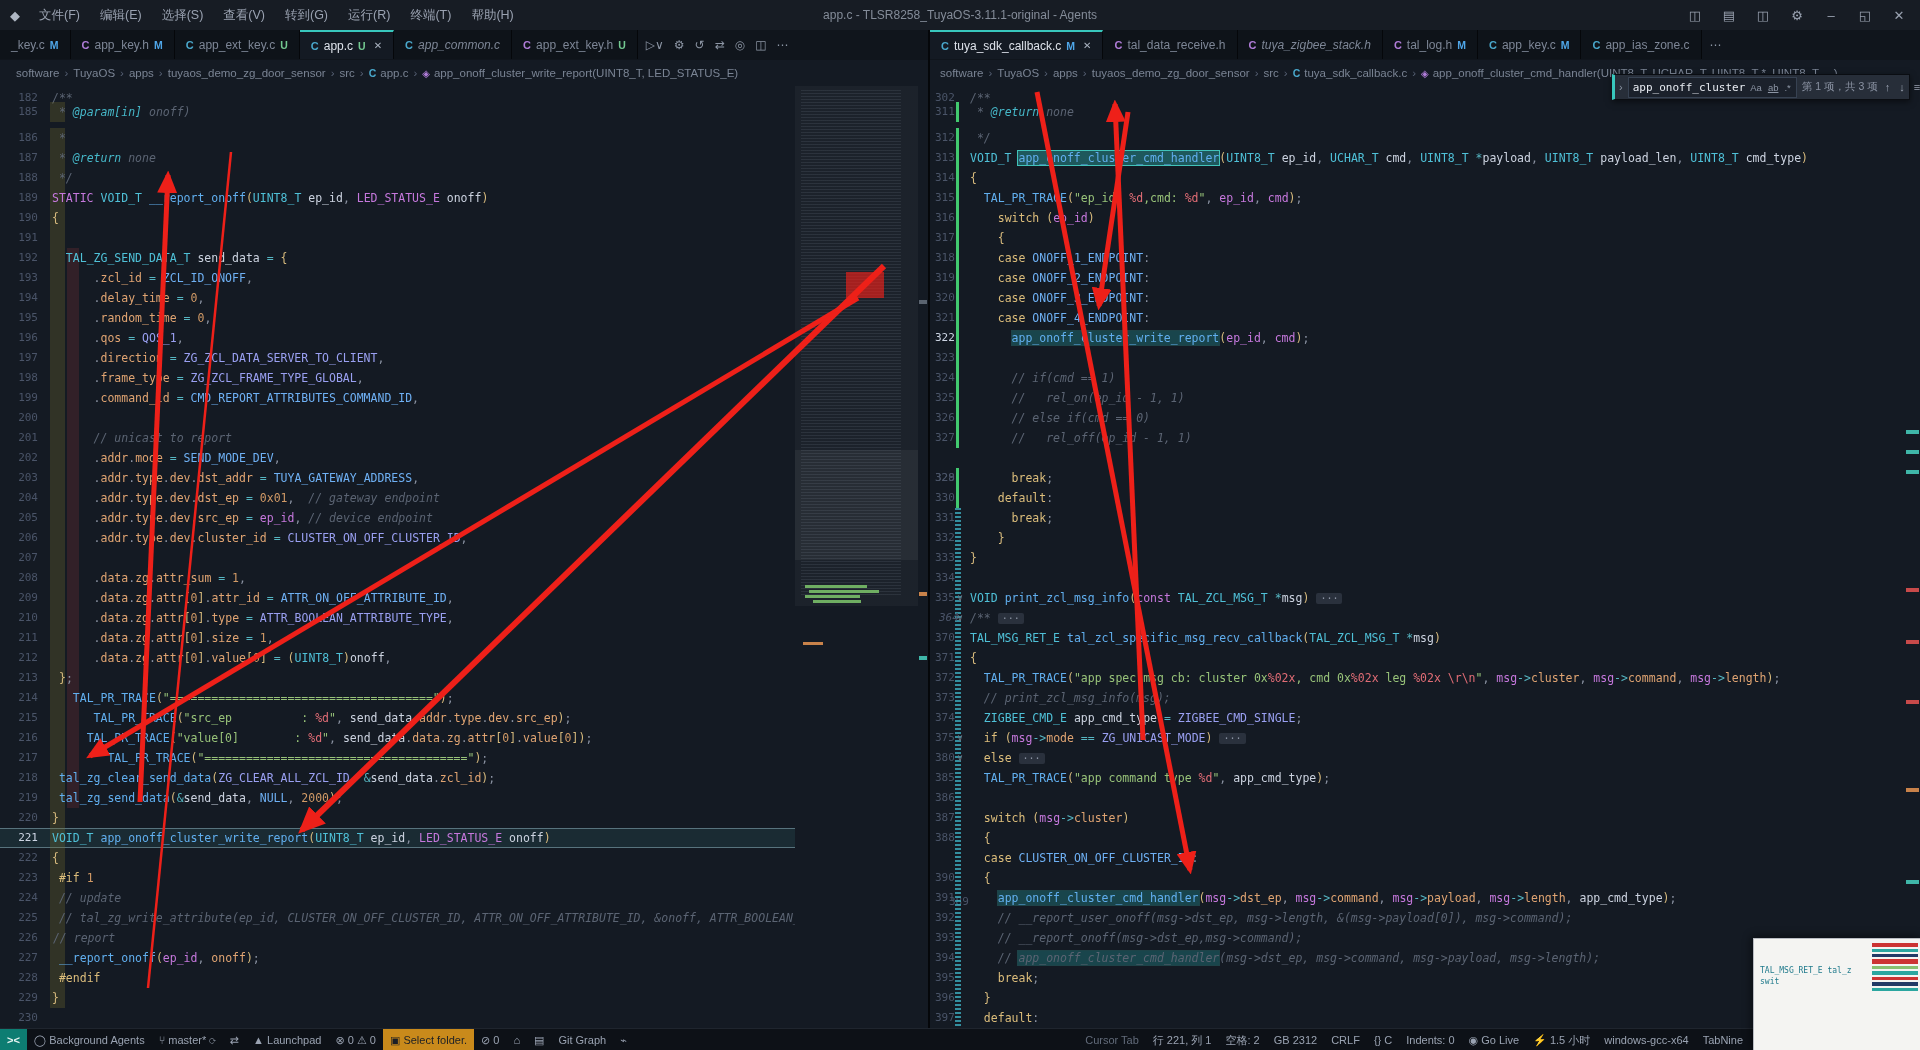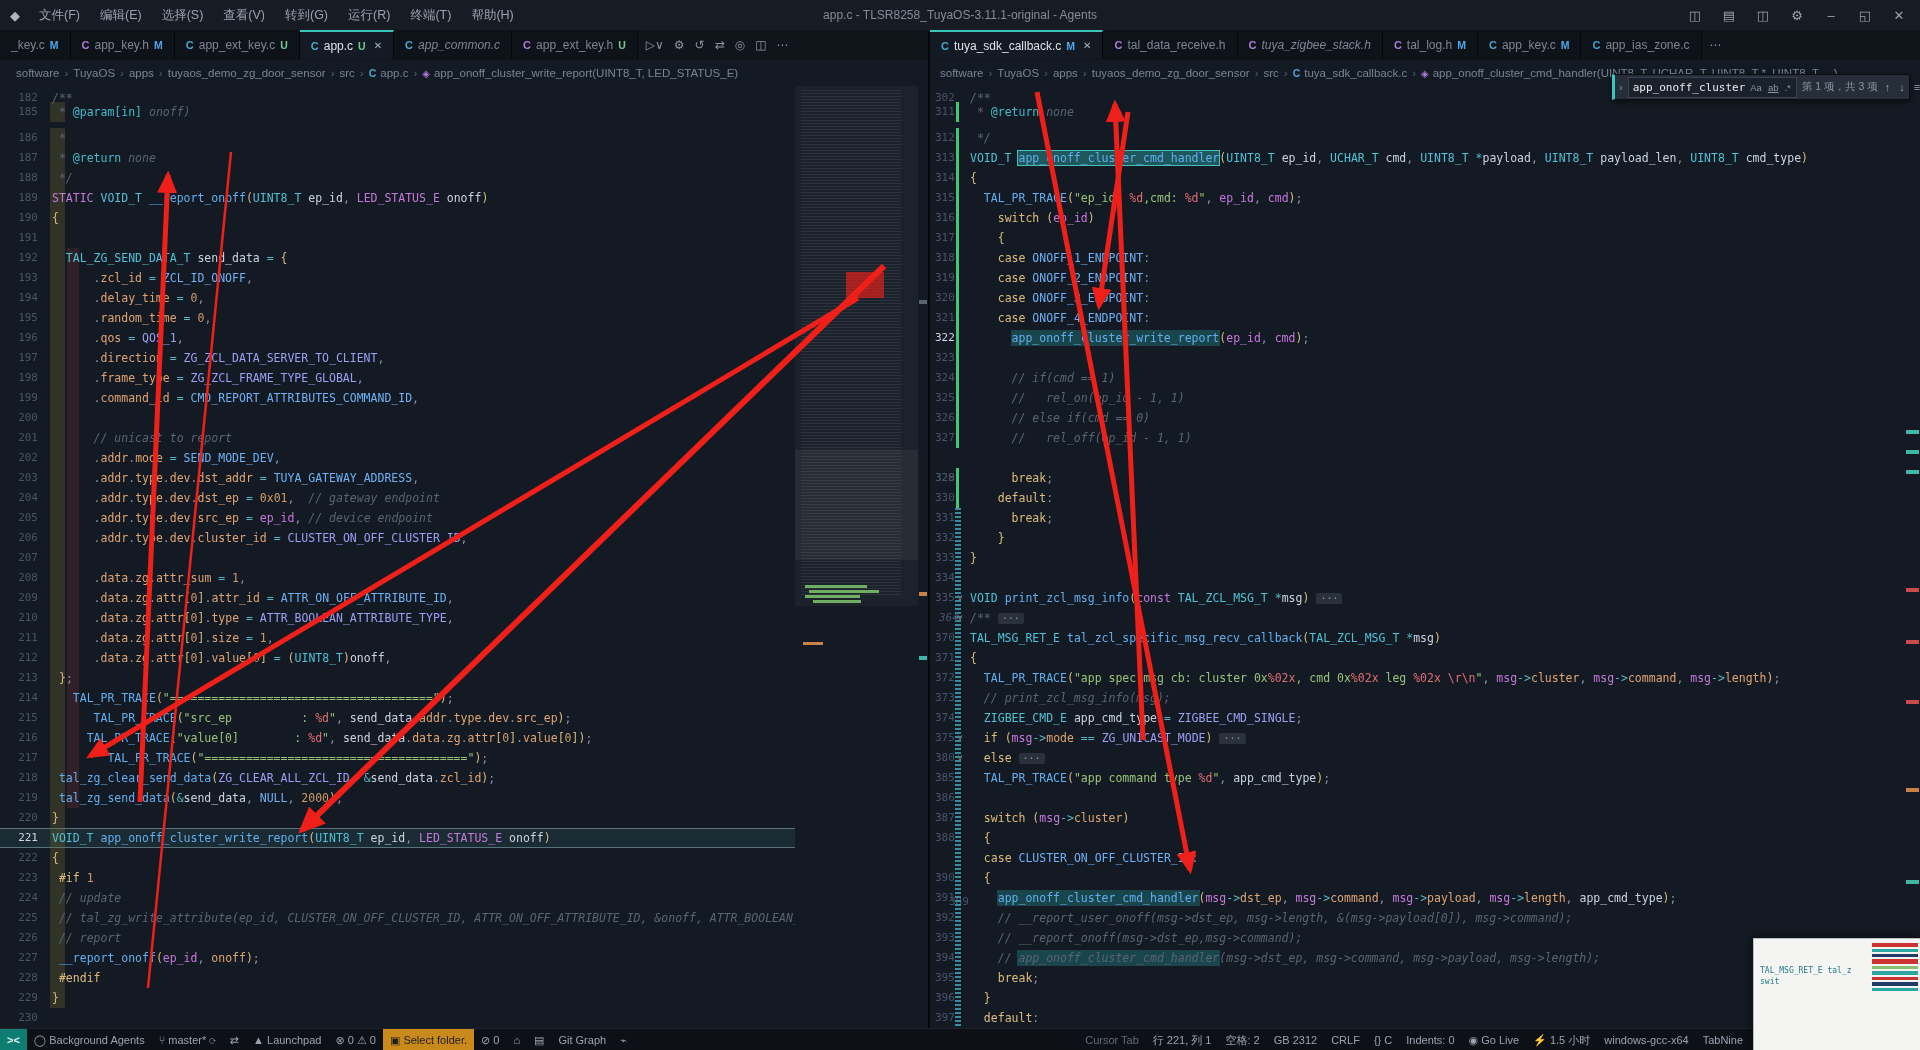--- a/index.html
+++ b/index.html
@@ -45,21 +45,21 @@
   .ltext{position:absolute;top:0;}
   .hlband{position:absolute;height:20px;background:rgba(70,160,165,.13);
           border-top:1px solid rgba(140,175,185,.55);border-bottom:1px solid rgba(140,175,185,.55);box-sizing:border-box;}
   .gbar{position:absolute;top:0;height:20px;}
   .g-olive{background:rgba(120,110,45,.30);}
   .g-maroon{background:rgba(130,50,55,.28);}
   .g-green{background:#42c96f;}
   .g-stripe{background:repeating-linear-gradient(180deg,#3fb6c9 0 2px,rgba(0,0,0,0) 2px 4px);opacity:.75;}
   .fold{position:absolute;top:0;color:#6b7380;font-size:10px;}
   
-  .tk-pln{color:#c7ced9;} .tk-cmt{color:#5b6473;font-style:italic;} .tk-doc{color:#46b8c9;}
+  .tk-pln{color:#c7ced9;} .tk-cmt{color:#5b6473;font-style:italic;} .tk-doc{color:#46b8c9;font-style:italic;}
   .tk-kw{color:#c678dd;} .tk-flow{color:#dcbd7b;} .tk-type{color:#4fc1d8;} .tk-fn{color:#61afef;}
   .tk-mac1{color:#6fb1f5;} .tk-mac2{color:#9aa0f2;} .tk-str{color:#98c379;} .tk-esc{color:#e06c75;}
   .tk-num{color:#d19a66;} .tk-fld{color:#e0a472;} .tk-var{color:#ccd3e0;} .tk-pvar{color:#c678dd;}
   .tk-op{color:#56b6c2;} .tk-pun{color:#8b93a3;} .tk-br{color:#d7ba7d;}
   .tk-match{background:rgba(32,122,126,.45);box-shadow:0 0 0 1px rgba(60,190,185,.25);}
   .tk-matchcur{background:rgba(40,150,150,.50);box-shadow:0 0 0 1px #41c3ba;}
   .tk-more{background:#2a313d;color:#8b93a3;border-radius:2px;padding:0 4px;margin-left:7px;font-size:10px;}
   
   #mm0{position:absolute;left:795px;top:0;width:123px;bottom:0;
        background:linear-gradient(180deg,rgba(255,255,255,.035) 0 520px,rgba(0,0,0,0) 520px);}
@@ -284,21 +284,21 @@
         <div class="crow" style="top: 662px;"><div class="gbar g-olive" style="left: 50px; width: 15px;"></div><div class="gbar g-maroon" style="left: 67px; width: 12px;"></div><span class="lnum" style="left: 4px; width: 34px;">217</span><span class="ltext" style="left: 52px;"><span class="tk-pln">        </span><span class="tk-fn">TAL_PR_TRACE</span><span class="tk-br">(</span><span class="tk-str">"======================================"</span><span class="tk-br">)</span><span class="tk-pun">;</span></span></div>
         <div class="crow" style="top: 682px;"><div class="gbar g-olive" style="left: 50px; width: 15px;"></div><div class="gbar g-maroon" style="left: 67px; width: 12px;"></div><span class="lnum" style="left: 4px; width: 34px;">218</span><span class="ltext" style="left: 52px;"><span class="tk-pln"> </span><span class="tk-fn">tal_zg_clear_send_data</span><span class="tk-br">(</span><span class="tk-mac2">ZG_CLEAR_ALL_ZCL_ID</span><span class="tk-pun">, </span><span class="tk-op">&amp;</span><span class="tk-var">send_data</span><span class="tk-pun">.</span><span class="tk-fld">zcl_id</span><span class="tk-br">)</span><span class="tk-pun">;</span></span></div>
         <div class="crow" style="top: 702px;"><div class="gbar g-olive" style="left: 50px; width: 15px;"></div><div class="gbar g-maroon" style="left: 67px; width: 12px;"></div><span class="lnum" style="left: 4px; width: 34px;">219</span><span class="ltext" style="left: 52px;"><span class="tk-pln"> </span><span class="tk-fn">tal_zg_send_data</span><span class="tk-br">(</span><span class="tk-op">&amp;</span><span class="tk-var">send_data</span><span class="tk-pun">, </span><span class="tk-mac1">NULL</span><span class="tk-pun">, </span><span class="tk-num">2000</span><span class="tk-br">)</span><span class="tk-pun">;</span></span></div>
         <div class="crow" style="top: 722px;"><div class="gbar g-olive" style="left: 50px; width: 15px;"></div><span class="lnum" style="left: 4px; width: 34px;">220</span><span class="ltext" style="left: 52px;"><span class="tk-br">}</span></span></div>
         <div class="hlband" style="left: 0px; top: 742px; width: 795px;"></div>
         <div class="crow" style="top: 742px;"><div class="gbar g-olive" style="left: 50px; width: 15px;"></div><span class="lnum bright" style="left: 4px; width: 34px;">221</span><span class="ltext" style="left: 52px;"><span class="tk-type">VOID_T</span><span class="tk-pln"> </span><span class="tk-fn">app_onoff_cluster_write_report</span><span class="tk-br">(</span><span class="tk-type">UINT8_T</span><span class="tk-pln"> </span><span class="tk-var">ep_id</span><span class="tk-pun">, </span><span class="tk-kw">LED_STATUS_E</span><span class="tk-pln"> </span><span class="tk-var">onoff</span><span class="tk-br">)</span></span></div>
         <div class="crow" style="top: 762px;"><div class="gbar g-olive" style="left: 50px; width: 15px;"></div><span class="lnum" style="left: 4px; width: 34px;">222</span><span class="ltext" style="left: 52px;"><span class="tk-br">{</span></span></div>
         <div class="crow" style="top: 782px;"><div class="gbar g-olive" style="left: 50px; width: 15px;"></div><span class="lnum" style="left: 4px; width: 34px;">223</span><span class="ltext" style="left: 52px;"><span class="tk-pln"> </span><span class="tk-flow">#if</span><span class="tk-pln"> </span><span class="tk-num">1</span></span></div>
         <div class="crow" style="top: 802px;"><div class="gbar g-olive" style="left: 50px; width: 15px;"></div><span class="lnum" style="left: 4px; width: 34px;">224</span><span class="ltext" style="left: 52px;"><span class="tk-pln"> </span><span class="tk-cmt">// update</span></span></div>
         <div class="crow" style="top: 822px;"><div class="gbar g-olive" style="left: 50px; width: 15px;"></div><span class="lnum" style="left: 4px; width: 34px;">225</span><span class="ltext" style="left: 52px;"><span class="tk-pln"> </span><span class="tk-cmt">// tal_zg_write_attribute(ep_id, CLUSTER_ON_OFF_CLUSTER_ID, ATTR_ON_OFF_ATTRIBUTE_ID, &amp;onoff, ATTR_BOOLEAN_A</span></span></div>
-        <div class="crow" style="top: 842px; padding-left: 34px;"><div class="gbar g-olive" style="left: 50px; width: 15px;"></div><span class="lnum" style="left: 4px; width: 34px;">226</span><span class="ltext" style="left: 52px;"><span class="tk-pln"> </span><span class="tk-cmt">// report</span></span></div>
+        <div class="crow" style="top: 842px; padding-left: 34px;"><div class="gbar g-olive" style="left: 50px; width: 15px;"></div><span class="lnum" style="left: 4px; width: 34px;">226</span><span class="ltext" style="left: 46px;"><span class="tk-pln"> </span><span class="tk-cmt">// report</span></span></div>
         <div class="crow" style="top: 862px;"><div class="gbar g-olive" style="left: 50px; width: 15px;"></div><span class="lnum" style="left: 4px; width: 34px;">227</span><span class="ltext" style="left: 52px;"><span class="tk-pln"> </span><span class="tk-fn">__report_onoff</span><span class="tk-br">(</span><span class="tk-pvar">ep_id</span><span class="tk-pun">, </span><span class="tk-fld">onoff</span><span class="tk-br">)</span><span class="tk-pun">;</span></span></div>
         <div class="crow" style="top: 882px;"><div class="gbar g-olive" style="left: 50px; width: 15px;"></div><span class="lnum" style="left: 4px; width: 34px;">228</span><span class="ltext" style="left: 52px;"><span class="tk-pln"> </span><span class="tk-flow">#endif</span></span></div>
         <div class="crow" style="top: 902px; padding-left: 36px;"><div class="gbar g-olive" style="left: 50px; width: 15px;"></div><span class="lnum" style="left: 4px; width: 34px;">229</span><span class="ltext" style="left: 52px;"><span class="tk-br">}</span></span></div>
         <div class="crow" style="top: 922px;"><span class="lnum" style="left: 4px; width: 34px;">230</span><span class="ltext" style="left: 52px;"></span></div>
       </div>
     <div id="mm0">
         <div class="mtex"></div>
         <div class="mmark" style="left: 10px; width: 62px; height: 3px; top: 499px; background: rgb(111, 174, 98);"></div>
         <div class="mmark" style="left: 14px; width: 70px; height: 3px; top: 504px; background: rgb(111, 174, 98);"></div>
         <div class="mmark" style="left: 10px; width: 55px; height: 3px; top: 509px; background: rgb(111, 174, 98);"></div>

